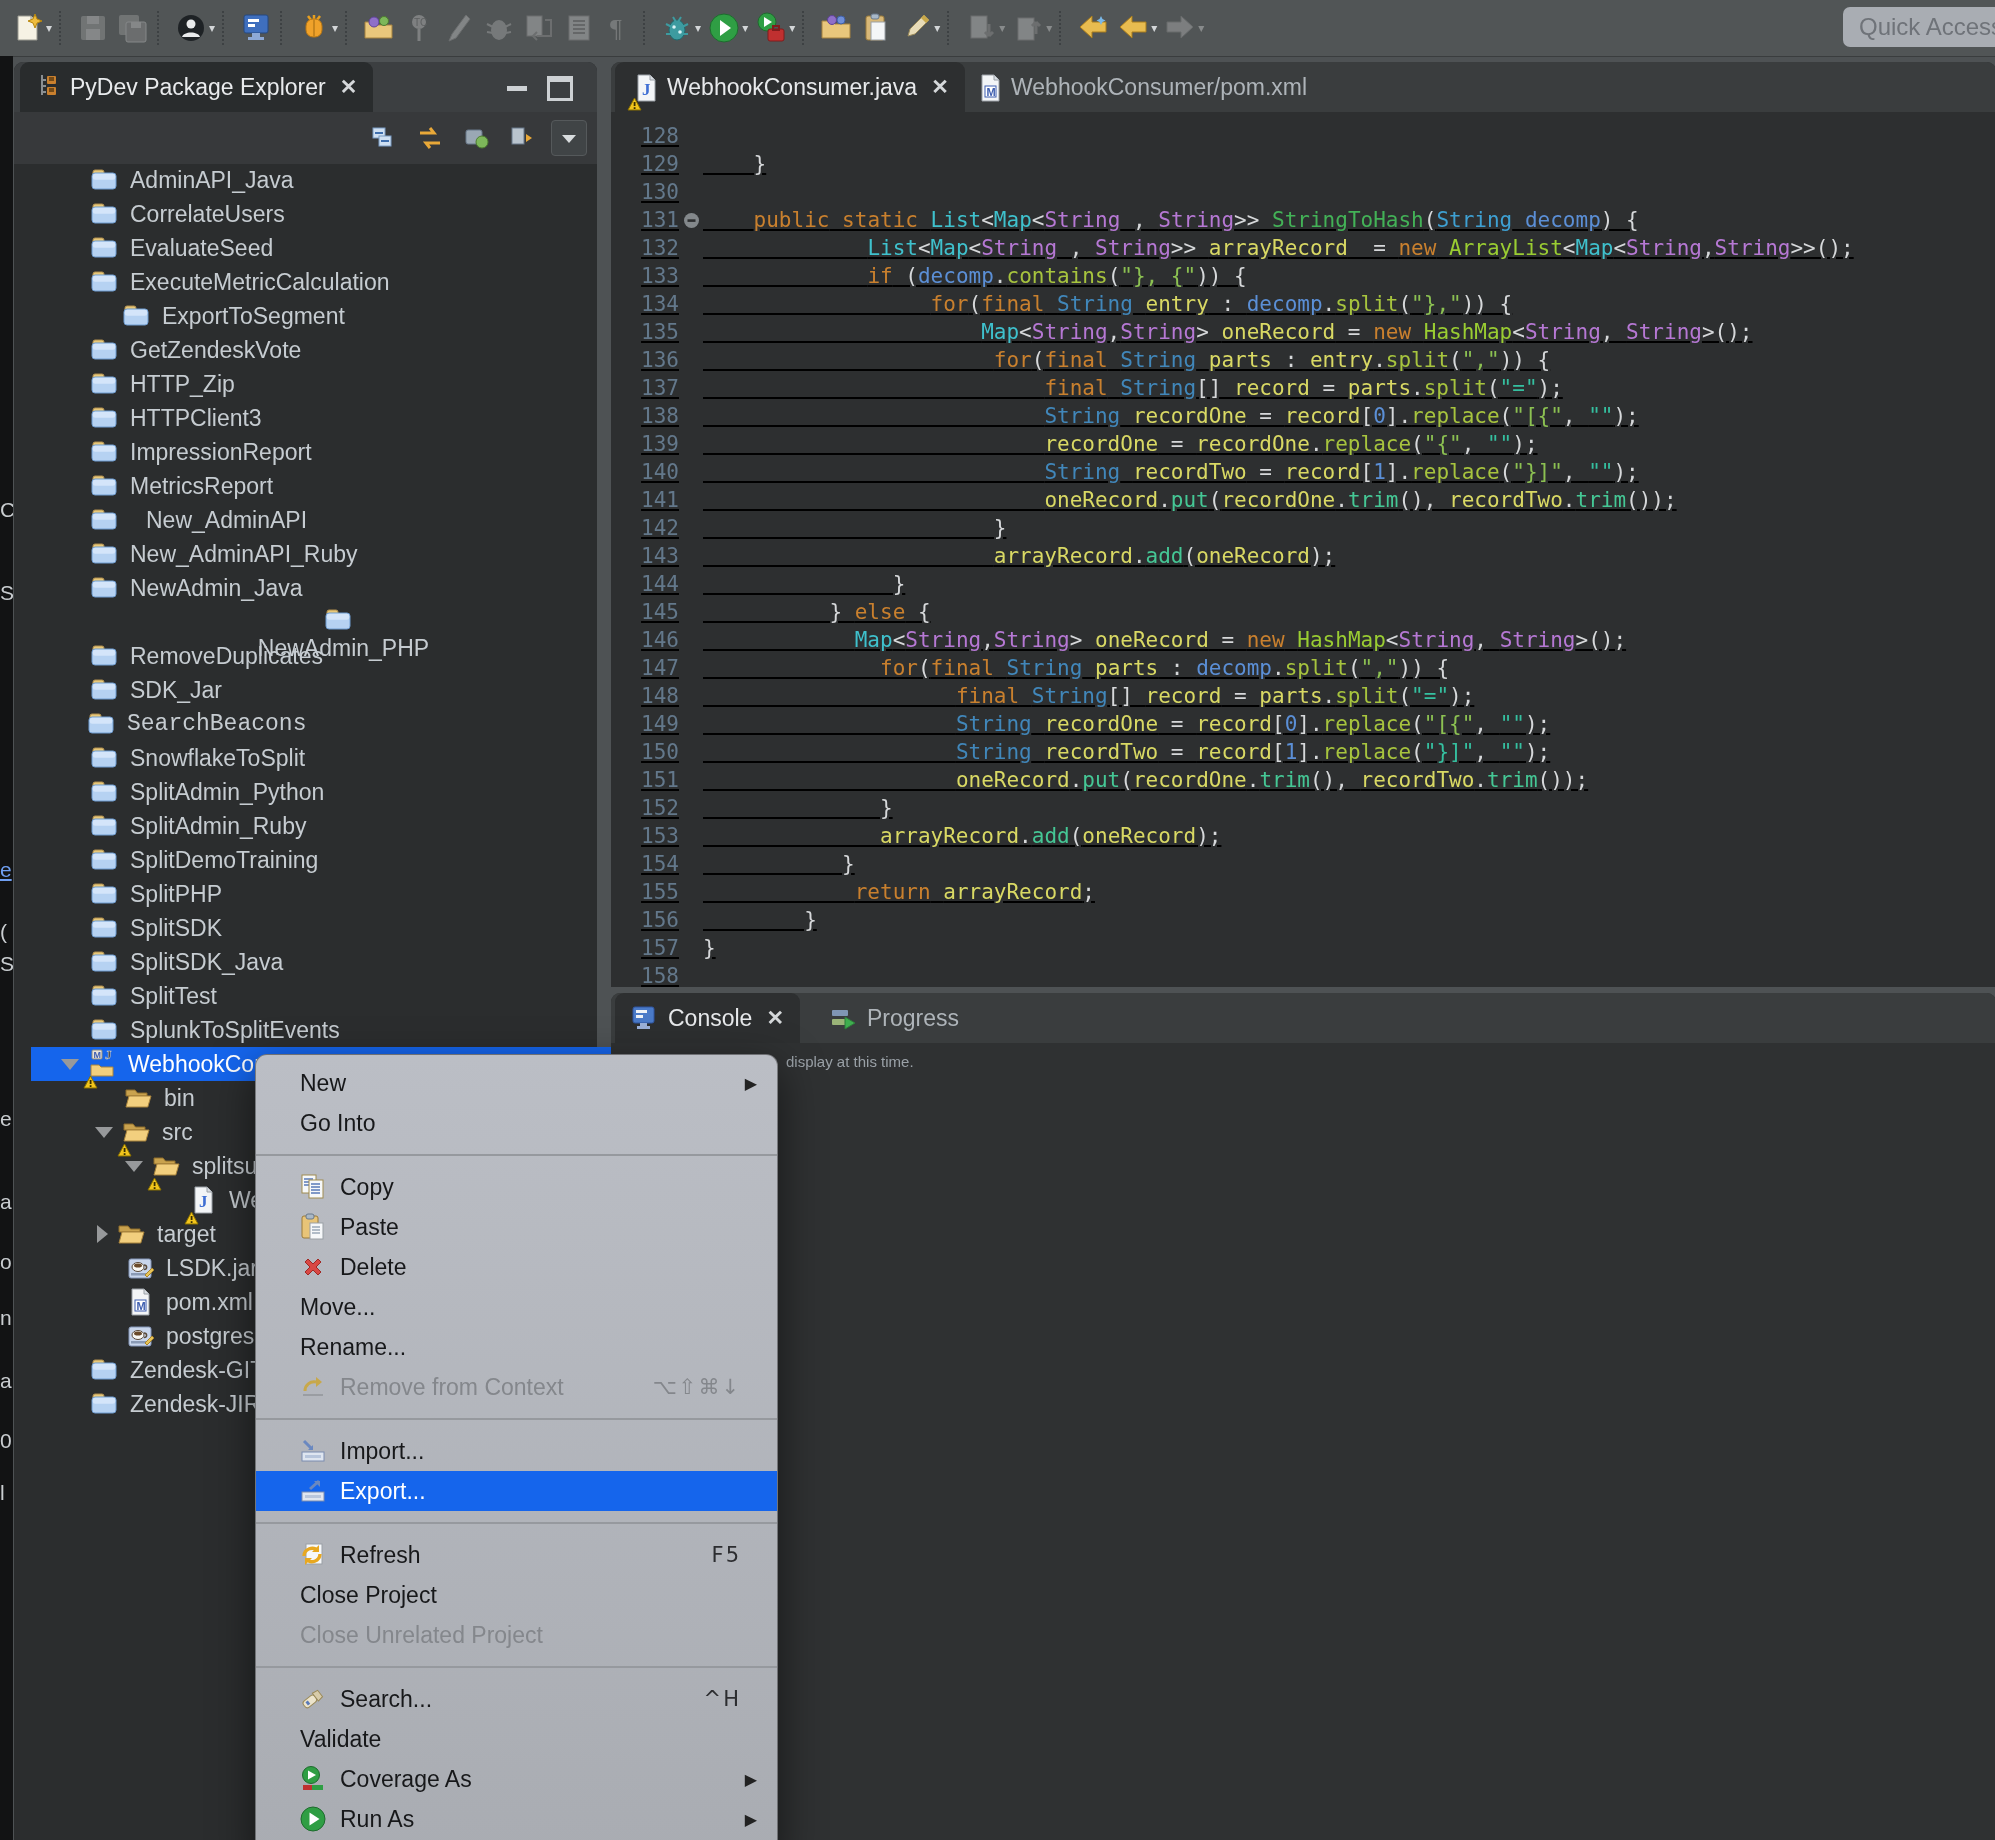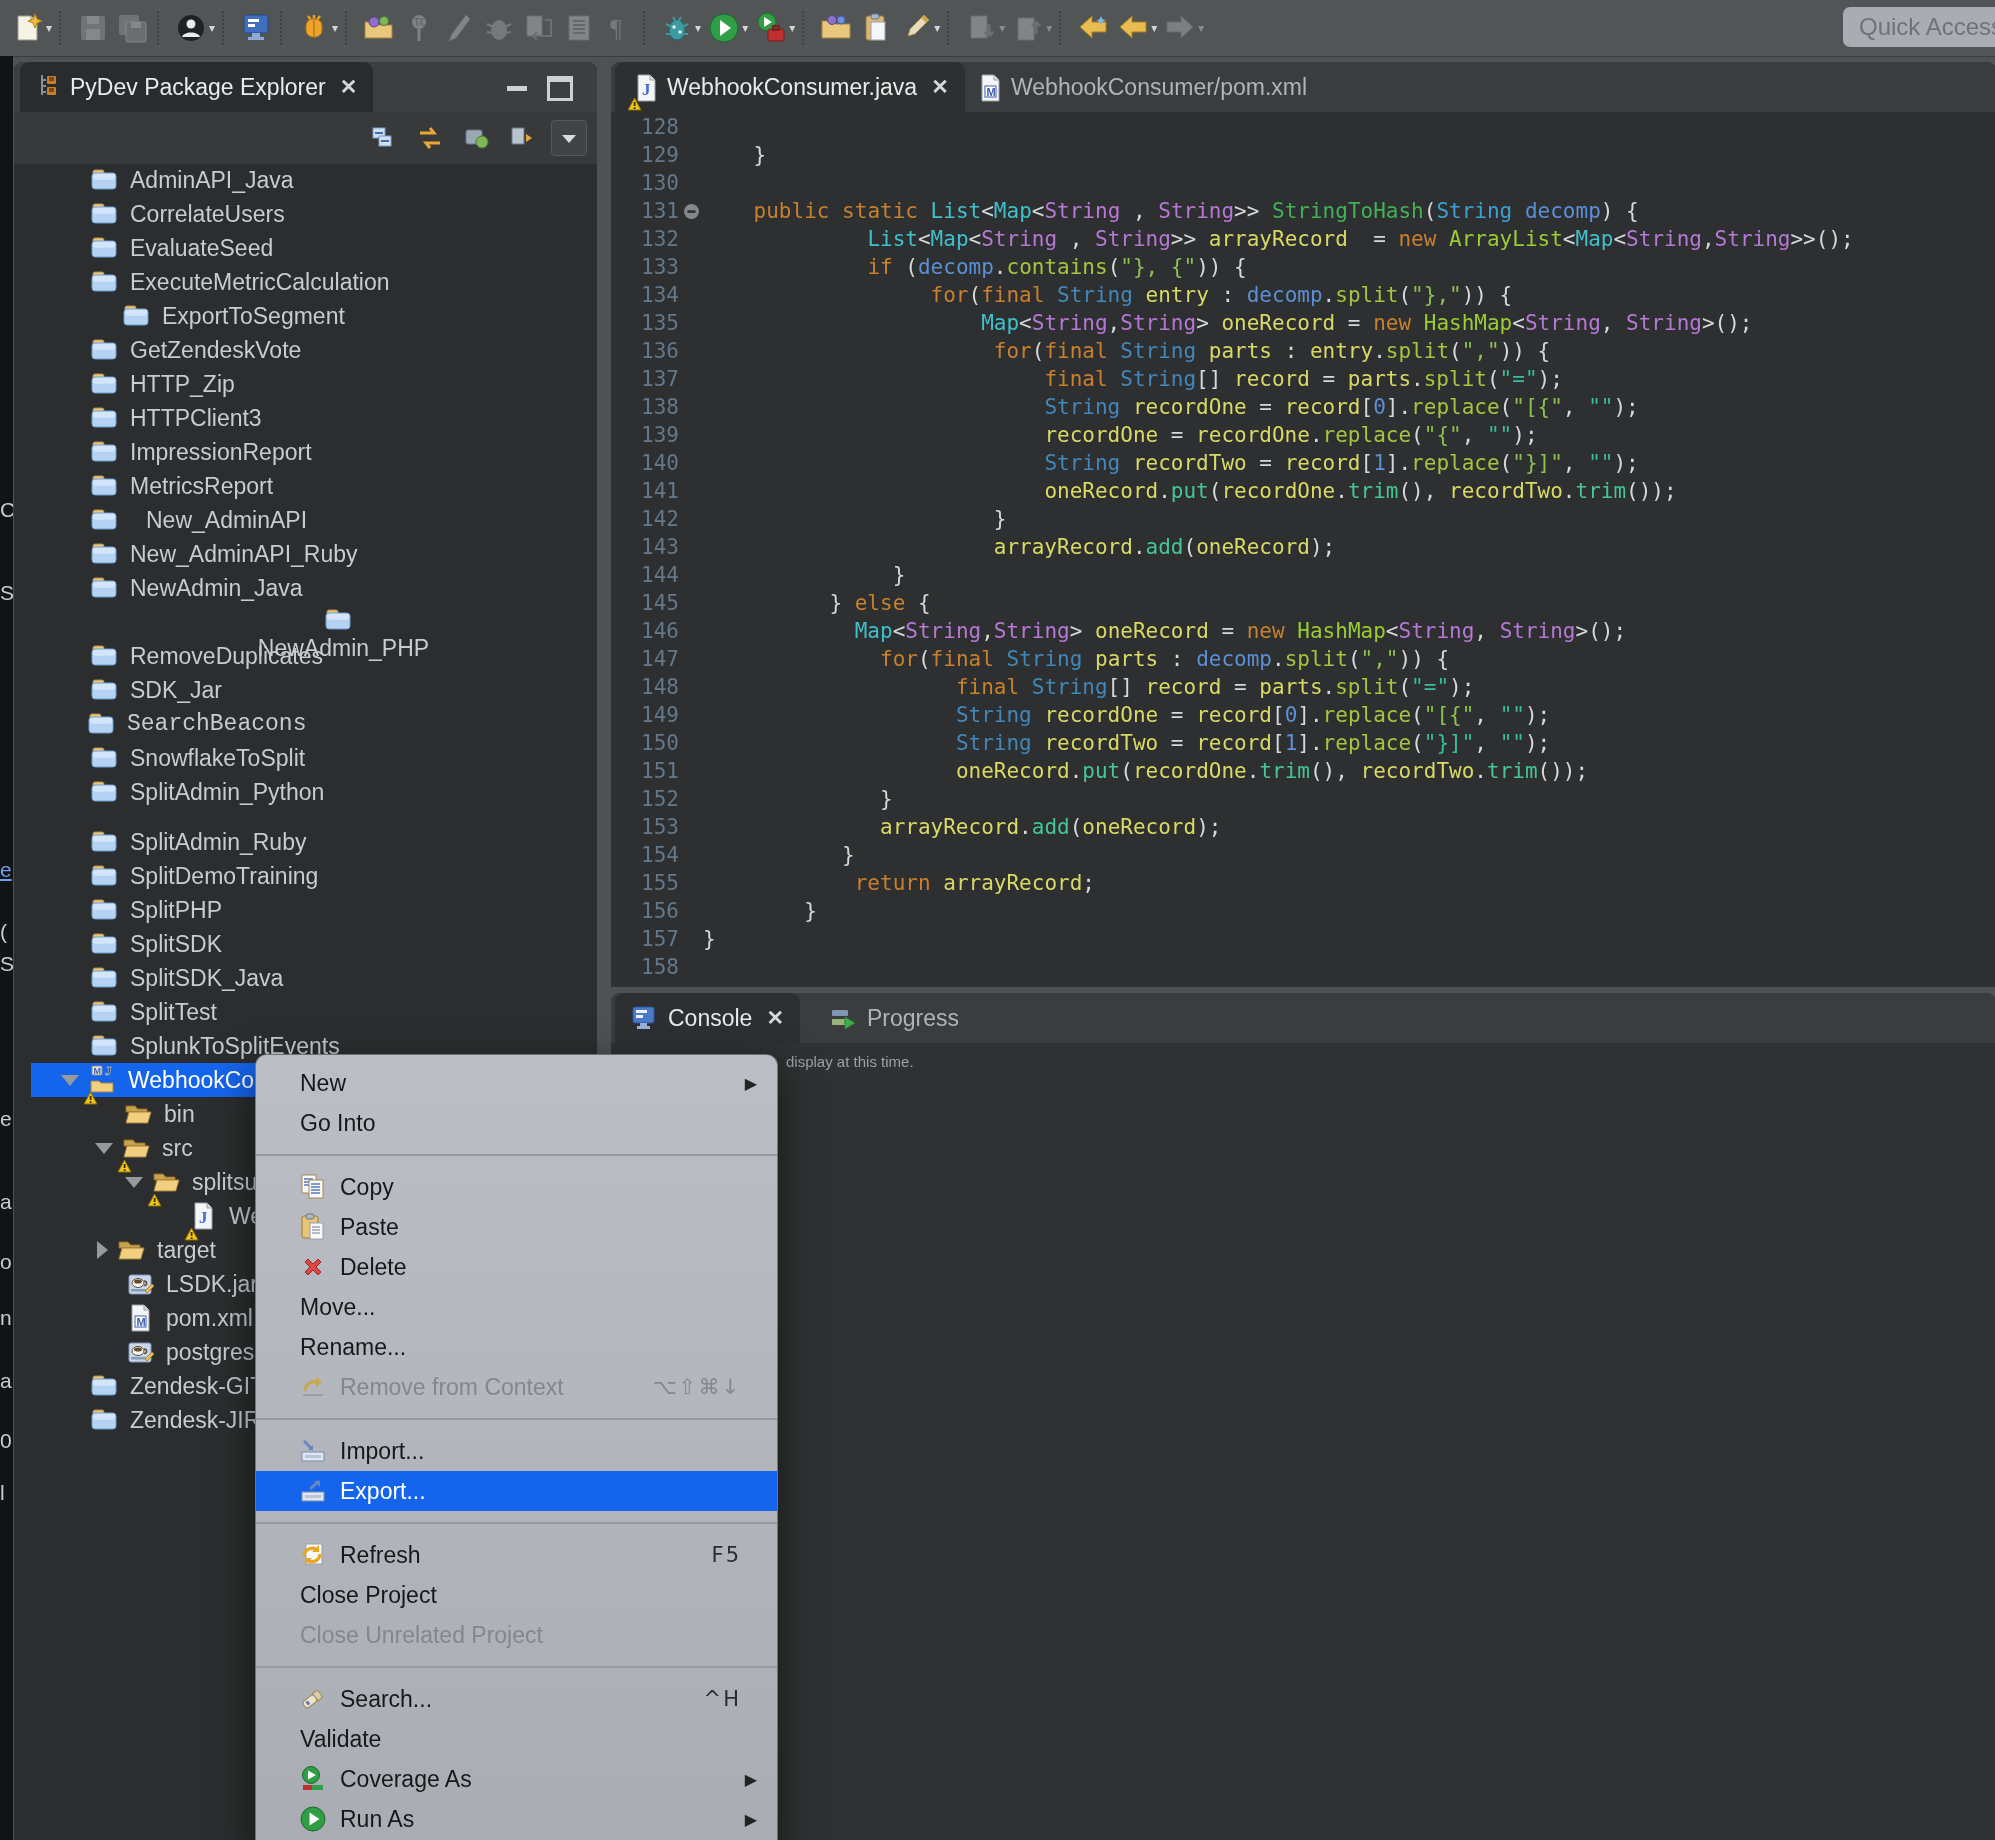--- a/index.html
+++ b/index.html
@@ -44,21 +44,21 @@
   .arr.down{border-left:9px solid transparent;border-right:9px solid transparent;border-top:11px solid #97999b;}
   .arr.right{border-top:9px solid transparent;border-bottom:9px solid transparent;border-left:11px solid #97999b;}
   .ticon{width:30px;height:30px;position:relative;margin-right:11px;flex:0 0 auto;}
   .warnov{position:absolute;left:-4px;bottom:-3px;width:15px;height:14px;}
   
   .editor{left:611px;top:62px;width:1385px;height:925px;background:#2d2f30;}
   .etabrow{position:relative;height:50px;background:#3a3d3e;border-radius:9px 9px 0 0;}
   .etab{position:absolute;top:0;height:50px;display:flex;align-items:center;gap:10px;padding:0 16px;
         color:#aeb4b9;font-size:23px;white-space:nowrap;}
   .etab.active{background:#2d2f30;border-radius:9px 9px 0 0;color:#e7e9eb;}
-  .codearea{position:absolute;left:0;top:50px;right:0;bottom:0;overflow:hidden;padding-top:1px;}
+  .codearea{position:absolute;left:0;top:50px;right:0;bottom:0;overflow:hidden;padding-top:10px;text-decoration:underline;}
   .cline{height:28px;display:flex;align-items:center;font-family:"DejaVu Sans Mono",monospace;font-size:21px;}
   .ln{width:68px;text-align:right;color:#63788b;flex:0 0 auto;}
   .mkslot{width:24px;flex:0 0 auto;display:flex;align-items:center;justify-content:center;}
   .ct{margin:0;white-space:pre;font-family:inherit;font-size:inherit;line-height:1;}
   .c-kw{color:#c9802e}.c-cls{color:#3fc1cd}.c-gen{color:#b678d4}.c-typ{color:#4187ba}
   .c-typ2{color:#3ea0d2}.c-mth{color:#a7c43e}.c-mint{color:#45c795}.c-dec{color:#43b257}
   .c-lime{color:#9acd32}.c-var{color:#d9d964}.c-par{color:#5b8fd6}.c-str{color:#8cc152}
   .c-strt{color:#35c0a0}.c-pun{color:#d6d8da}
   
   .console{left:611px;top:993px;width:1385px;height:848px;background:#2f3132;}
@@ -531,21 +531,21 @@
           <span>SnowflakeToSplit</span>
         </div>
         <div class="trow" style="padding-left: 58px;">
           <span class="ticon"><svg width="30" height="30" viewBox="0 0 30 30">
               <rect x="4" y="5" width="11" height="7" rx="2" fill="#e8c87a" stroke="#b08f4e"></rect>
               <rect x="3" y="8" width="24" height="16" rx="3" fill="#b6d2f2" stroke="#6f9cd0"></rect>
               <rect x="3.8" y="8.8" width="22.4" height="6" rx="2.5" fill="#d4e5fa"></rect>
             </svg></span>
           <span>SplitAdmin_Python</span>
         </div>
-        <div class="trow" style="padding-left: 58px; margin-top: 16px;">
+        <div class="trow" style="padding-left: 58px;">
           <span class="ticon"><svg width="30" height="30" viewBox="0 0 30 30">
               <rect x="4" y="5" width="11" height="7" rx="2" fill="#e8c87a" stroke="#b08f4e"></rect>
               <rect x="3" y="8" width="24" height="16" rx="3" fill="#b6d2f2" stroke="#6f9cd0"></rect>
               <rect x="3.8" y="8.8" width="22.4" height="6" rx="2.5" fill="#d4e5fa"></rect>
             </svg></span>
           <span>SplitAdmin_Ruby</span>
         </div>
         <div class="trow" style="padding-left: 58px;">
           <span class="ticon"><svg width="30" height="30" viewBox="0 0 30 30">
               <rect x="4" y="5" width="11" height="7" rx="2" fill="#e8c87a" stroke="#b08f4e"></rect>

